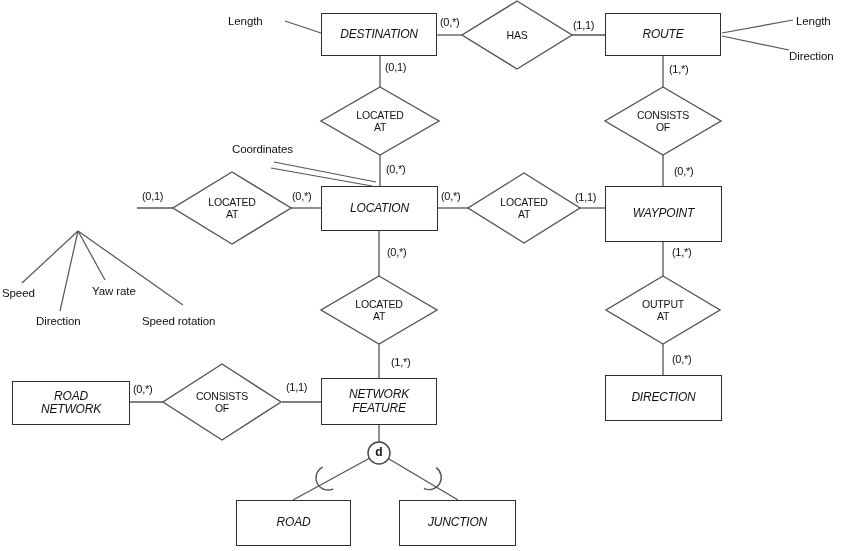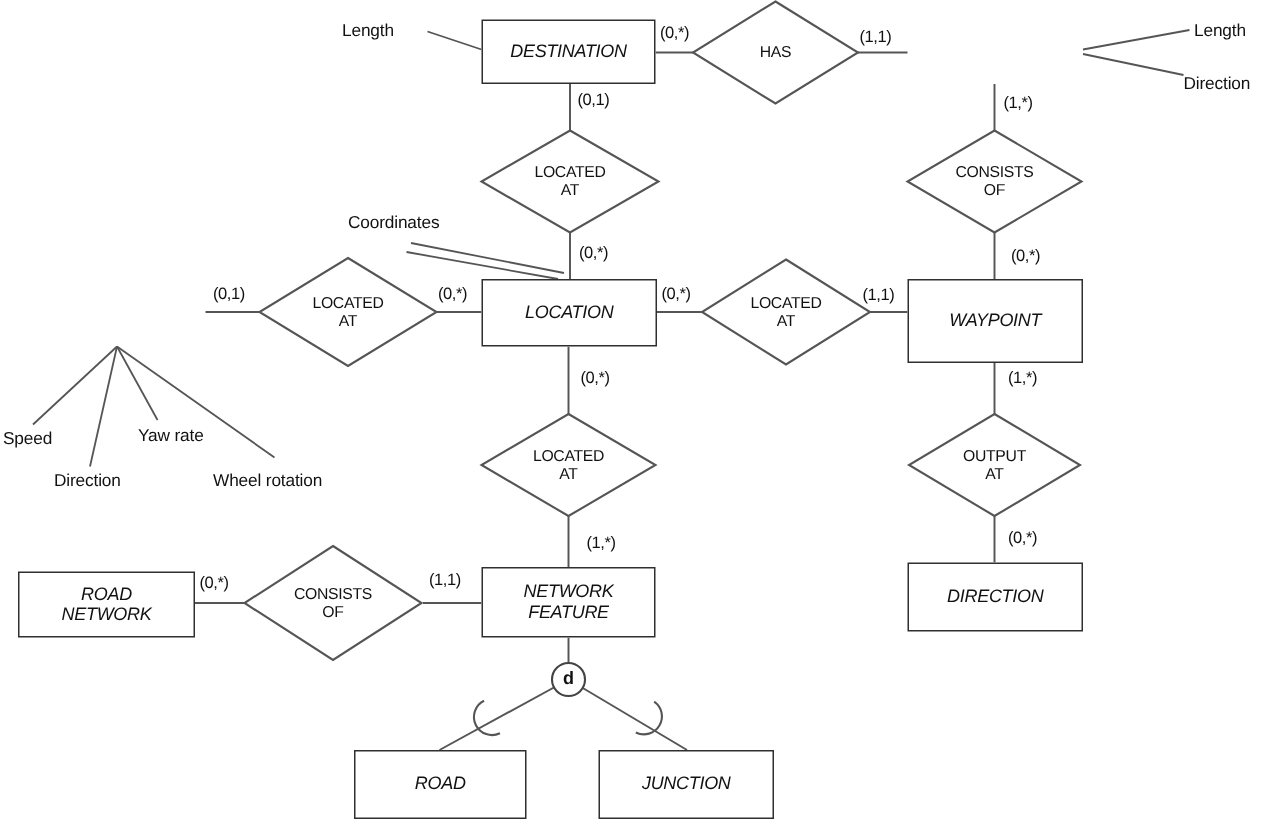--- a/index.html
+++ b/index.html
@@ -90,20 +90,23 @@
       <path d="M 322.7 467.2 A 12 12 0 0 0 333.3 488.8"></path>
       <path d="M 436.1 467.7 A 12 12 0 0 1 423.9 488.3"></path>
     </g>
 
     <circle cx="379" cy="453" r="11" fill="#ffffff" stroke="#444444" stroke-width="1.4"></circle>
   </svg>
 
   <div class="entity" style="left:321px;top:13px;width:116px;height:43px">
     <span>DESTINATION</span>
   </div>
+  <div class="entity" style="left:605px;top:13px;width:116px;height:43px">
+    <span>ROUTE</span>
+  </div>
   <div class="entity" style="left:321px;top:186px;width:117px;height:45px">
     <span>LOCATION</span>
   </div>
   <div class="entity" style="left:605px;top:186px;width:117px;height:56px">
     <span>WAYPOINT</span>
   </div>
   <div class="entity" style="left:12px;top:381px;width:118px;height:44px">
     <span>ROAD</span>
     <span>NETWORK</span>
   </div>
@@ -170,17 +173,17 @@
   <div class="card" style="left:133px;top:383px">(0,*)</div>
   <div class="card" style="left:286px;top:381px">(1,1)</div>
 
   <div class="attr" style="left:228px;top:15px">Length</div>
   <div class="attr" style="left:796px;top:15px">Length</div>
   <div class="attr" style="left:789px;top:50px">Direction</div>
   <div class="attr" style="left:232px;top:143px">Coordinates</div>
   <div class="attr" style="left:2px;top:287px">Speed</div>
   <div class="attr" style="left:36px;top:315px">Direction</div>
   <div class="attr" style="left:92px;top:285px">Yaw rate</div>
-  <div class="attr" style="left:142px;top:315px">Wheel rotation</div>
+  <div class="attr" style="left:142px;top:315px">Speed rotation</div>
 
   <div class="dnode">d</div>
 
 </div>
 
 </body></html>

